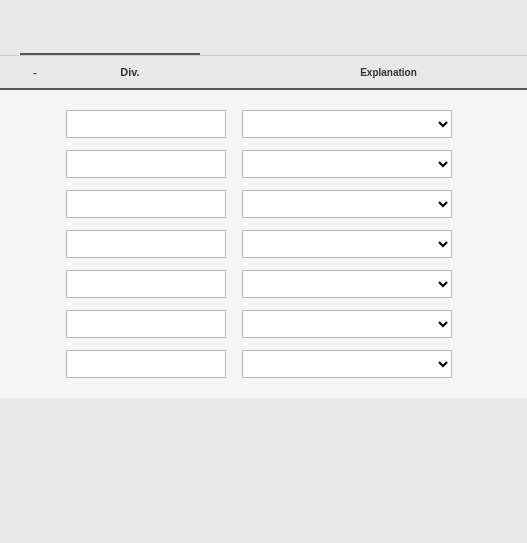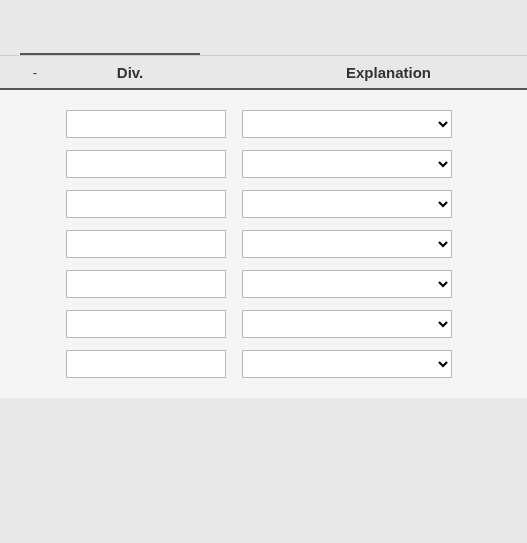--- a/index.html
+++ b/index.html
@@ -54,29 +54,29 @@
 
     .header-dash {
       width: 30px;
       font-size: 13px;
       color: #333;
       text-align: center;
     }
 
     .header-div {
       width: 160px;
-      font-size: 15px;
+      font-size: 11px;
       font-weight: bold;
       color: #333;
       text-align: center;
     }
 
     .header-explanation {
       flex: 1;
-      font-size: 15px;
+      font-size: 10px;
       font-weight: bold;
       color: #333;
       text-align: center;
       margin-left: 60px;
     }
 
     .main-content {
       background: #f5f5f5;
       padding: 20px 20px;
       display: flex;

